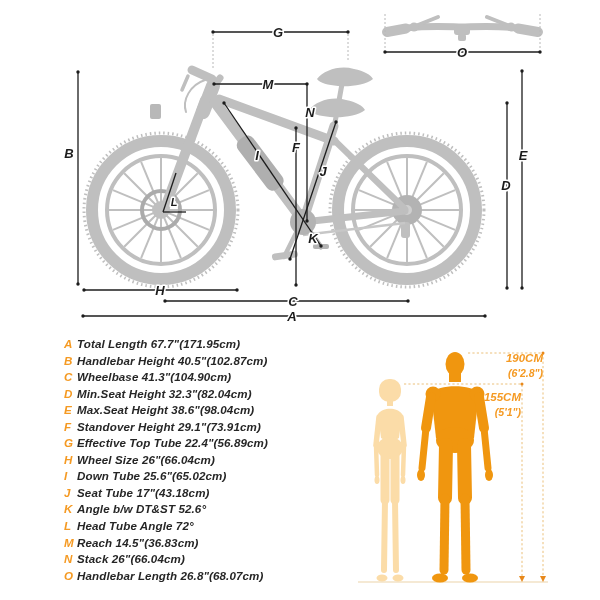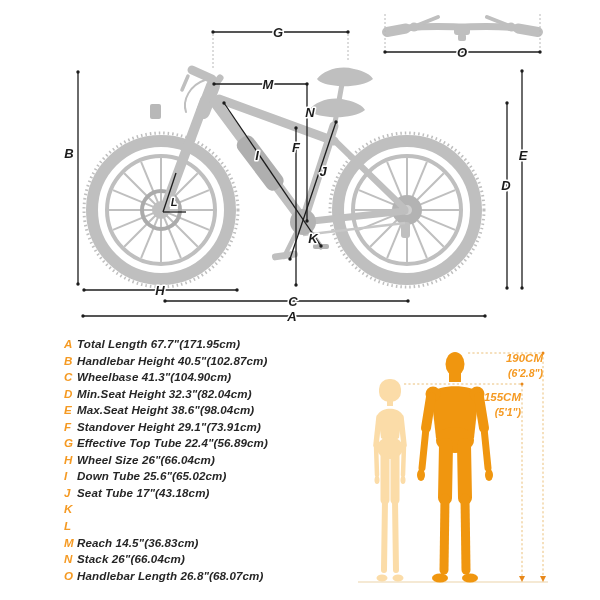--- a/index.html
+++ b/index.html
@@ -257,23 +257,25 @@
     <li>
         <span class="k">I</span>
         <span class="t">Down Tube 25.6"(65.02cm)</span>
       </li>
     <li>
         <span class="k">J</span>
         <span class="t">Seat Tube 17"(43.18cm)</span>
       </li>
     <li>
         <span class="k">K</span>
+        <span class="t">Angle b/w DT&amp;ST 52.6°</span>
       </li>
     <li>
         <span class="k">L</span>
+        <span class="t">Head Tube Angle 72°</span>
       </li>
     <li>
         <span class="k">M</span>
         <span class="t">Reach 14.5"(36.83cm)</span>
       </li>
     <li>
         <span class="k">N</span>
         <span class="t">Stack 26"(66.04cm)</span>
       </li>
     <li>

